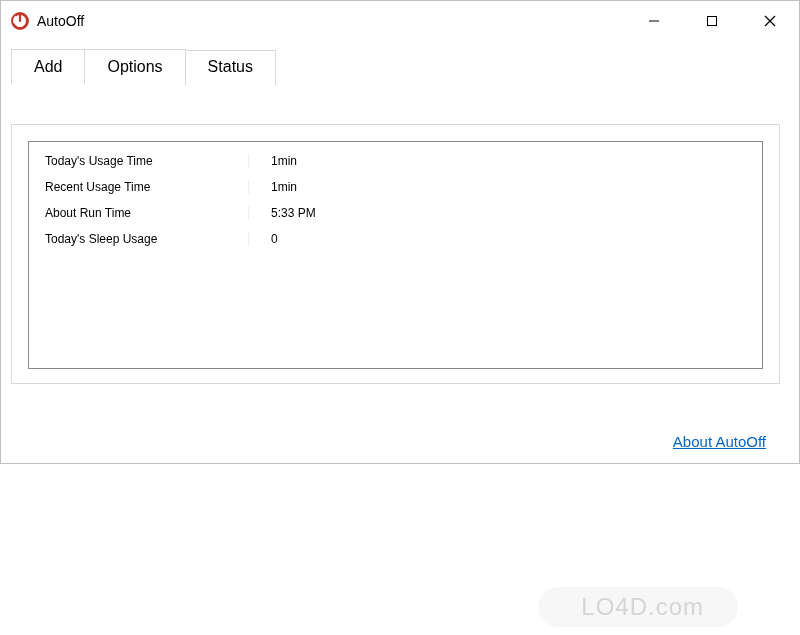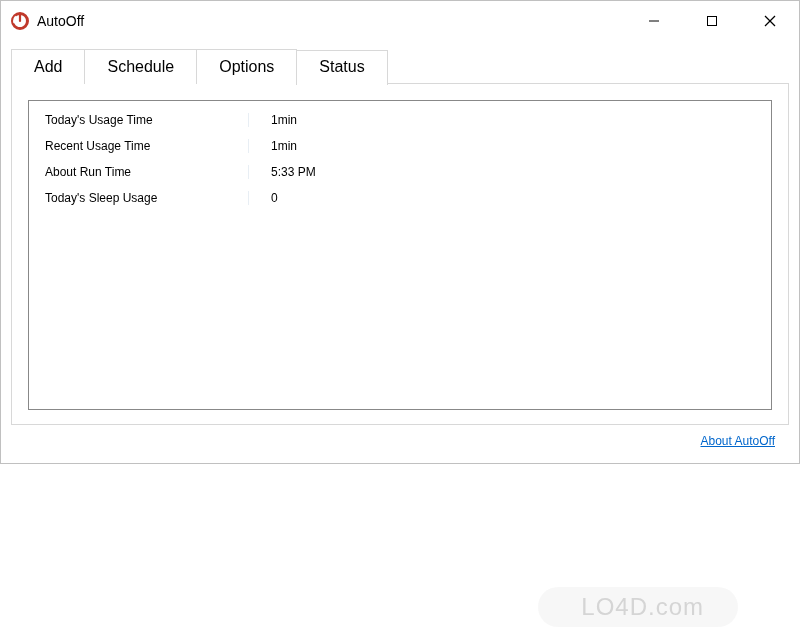--- a/index.html
+++ b/index.html
@@ -57,23 +57,24 @@
       height: 100%;
       display: flex;
       align-items: center;
       justify-content: center;
       background: transparent;
       border: none;
       cursor: pointer;
     }
     .content-area {
       flex: 1;
-      padding: 8px 10px 6px 10px;
+      padding: 8px 19px 6px 10px;
       display: flex;
       flex-direction: column;
+      gap: 41px;
     }
     .tabs-row {
       display: flex;
       position: relative;
       z-index: 2;
     }
     .tab {
       padding: 8px 22px;
       border: 1px solid #d8d8d8;
       border-bottom: none;
@@ -126,21 +127,21 @@
     .footer {
       height: 32px;
       display: flex;
       align-items: center;
       justify-content: flex-end;
       padding: 0 14px;
     }
     .about-link {
       color: #0066cc;
       text-decoration: underline;
-      font-size: 12px;
+      font-size: 15px;
       cursor: pointer;
     }
     .watermark {
       position: absolute;
       bottom: 14px;
       right: 96px;
       font-size: 24px;
       color: rgba(150,150,150,0.35);
       font-weight: 400;
       pointer-events: none;
@@ -188,21 +189,20 @@
             <line x1="1" y1="1" x2="11" y2="11" stroke="#000" stroke-width="1.2"></line>
             <line x1="11" y1="1" x2="1" y2="11" stroke="#000" stroke-width="1.2"></line>
           </svg>
       </button>
     </div>
   </div>
 
   <div class="content-area">
     <div class="tabs-row">
       <div class="tab">Add</div>
-      <div class="tab">Schedule</div>
       <div class="tab">Options</div>
       <div class="tab active">Status</div>
     </div>
 
     <div class="tab-panel">
       <div class="status-box">
         <div class="status-row">
           <div class="status-label">Today's Usage Time</div>
           <div class="status-value">1min</div>
         </div>

